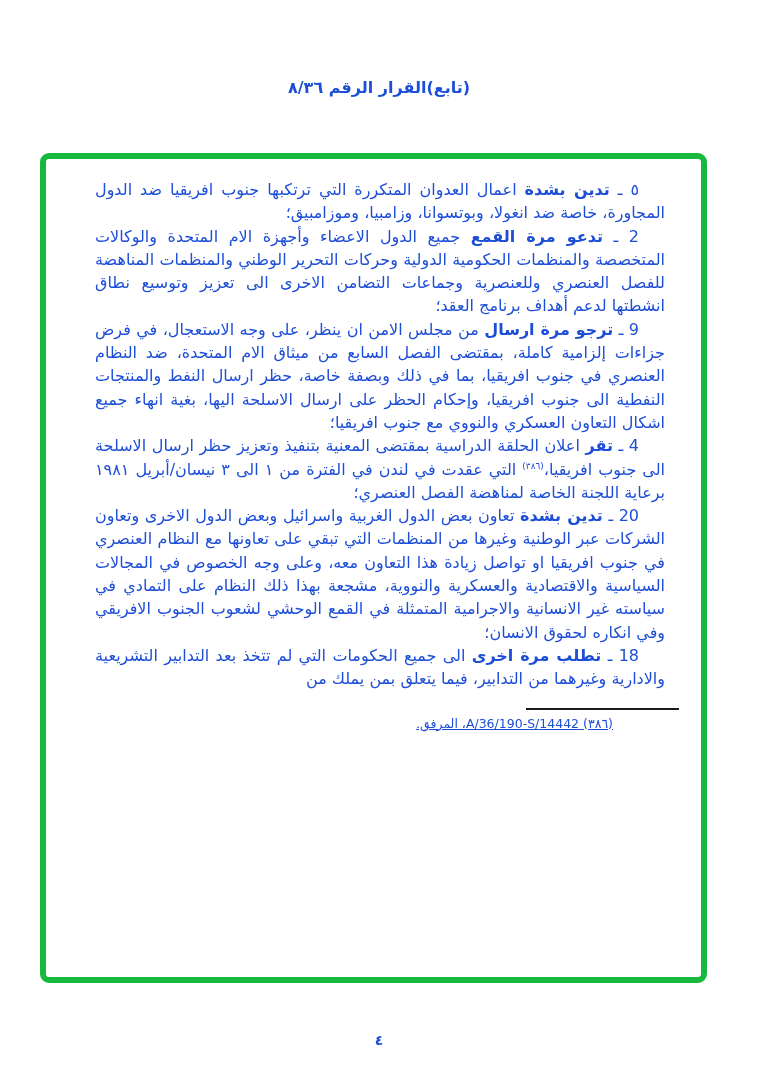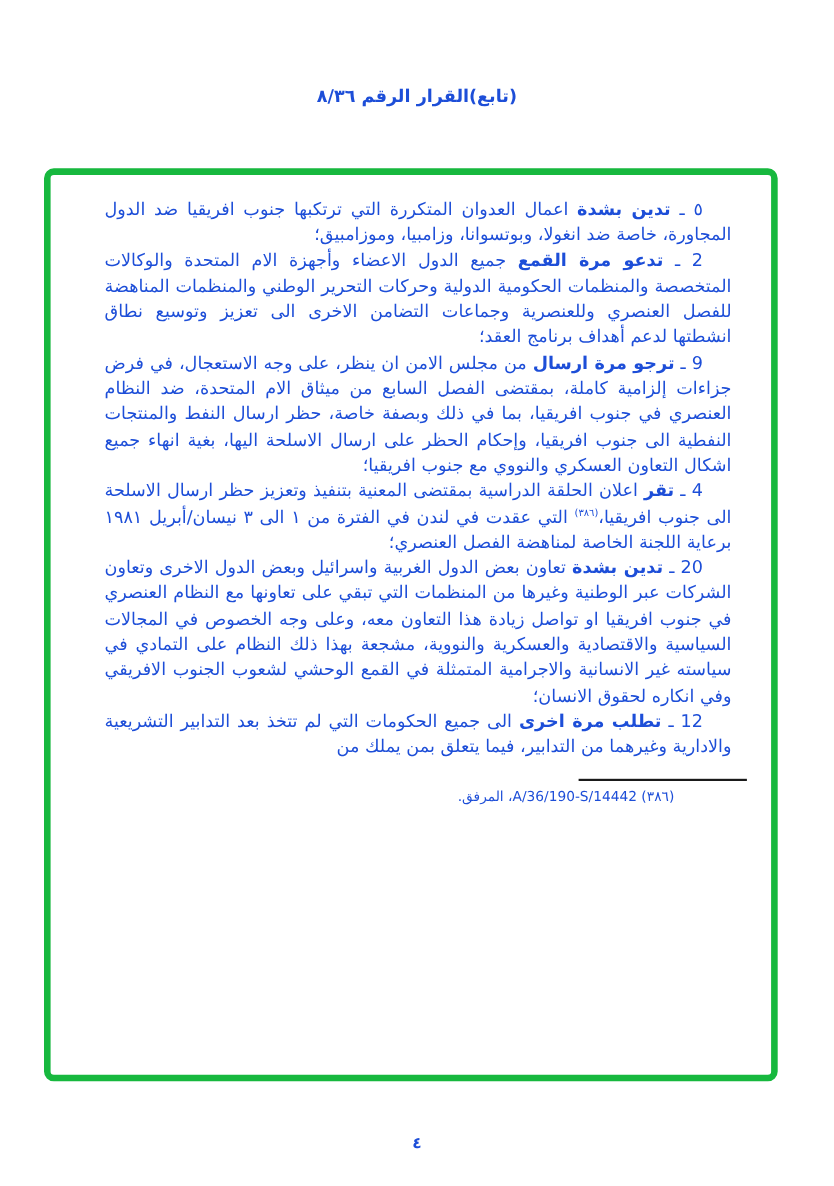--- a/index.html
+++ b/index.html
@@ -53,20 +53,21 @@
     margin-right:-14px;
     width:153px;height:2px;
     background:#1a1a1a;
   }
   .footnote-line{
     margin-top:6px;
     margin-right:52px;
     text-align:right;
     direction:rtl;
     font-size:12.5px;
+    text-decoration:underline;
   }
   .footnote-line .ref-ltr{direction:ltr;unicode-bidi:isolate;}
   .page-number{
     position:absolute;top:1032px;left:0;right:0;
     text-align:center;
     font-size:14px;font-weight:bold;
   }
 </style>
 </head>
 <body>
@@ -105,21 +106,21 @@
         <span>التي عقدت في لندن في الفترة من ١ الى ٣ نيسان/أبريل ١٩٨١ برعاية اللجنة الخاصة لمناهضة الفصل العنصري؛</span>
       </p>
 
       <p class="para">
         <span class="num">20 ـ</span>
         <span class="lead">تدين بشدة</span>
         <span>تعاون بعض الدول الغربية واسرائيل وبعض الدول الاخرى وتعاون الشركات عبر الوطنية وغيرها من المنظمات التي تبقي على تعاونها مع النظام العنصري في جنوب افريقيا او تواصل زيادة هذا التعاون معه، وعلى وجه الخصوص في المجالات السياسية والاقتصادية والعسكرية والنووية، مشجعة بهذا ذلك النظام على التمادي في سياسته غير الانسانية والاجرامية المتمثلة في القمع الوحشي لشعوب الجنوب الافريقي وفي انكاره لحقوق الانسان؛</span>
       </p>
 
       <p class="para">
-        <span class="num">12 ـ</span>
+        <span class="num">18 ـ</span>
         <span class="lead">تطلب مرة اخرى</span>
         <span>الى جميع الحكومات التي لم تتخذ بعد التدابير التشريعية والادارية وغيرهما من التدابير، فيما يتعلق بمن يملك من</span>
       </p>
 
     </div>
 
     <div class="footnote-sep"></div>
     <div class="footnote-line"><span>(٣٨٦)</span> <span class="ref-ltr">A/36/190-S/14442</span><span>، المرفق.</span></div>
   </div>
 

